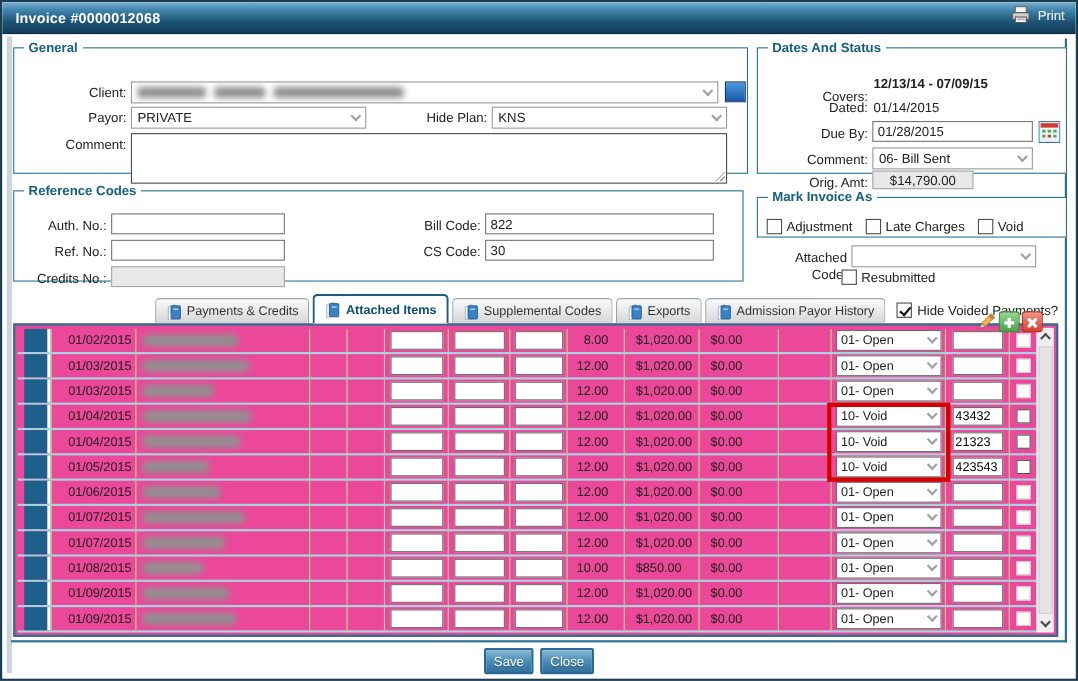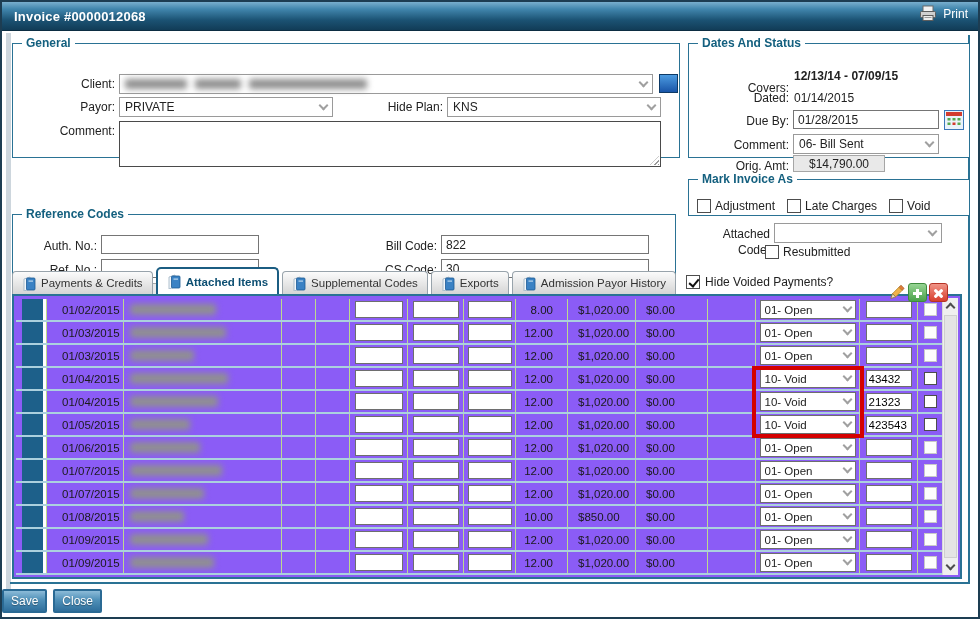--- a/index.html
+++ b/index.html
@@ -21,21 +21,21 @@
 
   
   fieldset { position:absolute; border:1px solid #2a7294; margin:0; padding:0; background:#fff; }
   legend { margin-left:9px; padding:0 4px; color:#14607f; font-weight:bold; font-size:12px; }
   .lbl { position:absolute; font-size:12px; color:#222; text-align:right; height:16px; line-height:16px; }
   .val { position:absolute; font-size:12px; color:#222; height:16px; line-height:16px; }
   .b { font-weight:bold; }
 
   .fs-general { left:10px; top:34px; width:668px; height:122px; }
   .fs-dates   { left:686px; top:34px; width:282px; height:122px; }
-  .fs-ref     { left:10px; top:164px; width:664px; height:90px;margin-top:41px; }
+  .fs-ref     { left:10px; top:164px; width:664px; height:90px; }
   .fs-mark    { left:686px; top:170px; width:282px; height:44px; }
 
   
   .inp { position:absolute; border:1px solid #757575; background:#fff; font-size:12px; color:#222; padding:0 4px; height:19px; }
   .inp.gray { background:#e9e9e9; border-color:#a6a6a6; }
   .inp.center { text-align:center; }
   .sel { position:absolute; border:1px solid #9a9a9a; background:#fff; height:20px; display:flex; align-items:center; justify-content:space-between; padding:0 5px; font-size:12px; color:#222; cursor:default; }
   .chev { width:7px; height:7px; border-right:2px solid #a0a0a0; border-bottom:2px solid #a0a0a0; transform:rotate(45deg); margin-top:-4px; flex:0 0 auto; }
   textarea.comment { position:absolute; border:1px solid #4a4a4a; resize:none; font-size:12px; padding:2px 4px; }
   .grip { position:absolute; width:9px; height:9px; background:repeating-linear-gradient(135deg,#9a9a9a 0 1px,transparent 1px 3px); clip-path:polygon(100% 0,100% 100%,0 100%); }
@@ -46,40 +46,40 @@
   .cb.dim { border-color:#c9c9c9; background:#fdfdfd; }
   .cb-sm { width:13px; height:13px; }
 
   .cbrow { display:flex; align-items:center; gap:4px; font-size:12px; color:#222; }
 
   
   .blue-btn { position:absolute; width:19px; height:19px; background:linear-gradient(180deg,#4c9be0,#1955a8); border:1px solid #0e3a66; cursor:pointer; }
   .cal-btn { position:absolute; width:20px; height:20px; cursor:pointer; }
 
   
-  .tabbar { position:absolute; left:10px; top:265px; width:950px; height:27px; display:flex; align-items:flex-end; }
+  .tabbar { position:absolute; left:10px; top:265px; width:950px; height:27px; display:flex; align-items:flex-end;justify-content:flex-end; }
   .tabs-list { display:flex; align-items:flex-end; gap:3px; height:27px; }
   .tab { display:flex; align-items:center; gap:5px; padding:0 9px; height:23px; background:linear-gradient(180deg,#fbfbfb,#d5d5d5); border:1px solid #98a3ab; border-bottom:none; border-radius:4px 4px 0 0; font-size:11.5px; color:#333; cursor:pointer; white-space:nowrap; }
   .tab.active { height:27px; background:#fff; border:2px solid #1b5d82; border-bottom:none; border-radius:5px 5px 0 0; font-weight:bold; color:#0d4f72; position:relative; z-index:4;margin-top:48px; }
   .hide-voided { display:flex; align-items:center; gap:5px; margin-left:10px; margin-bottom:5px; font-size:12px; color:#222; }
 
   
   .grid-icons { position:absolute; top:281px; left:884px; display:flex; gap:2px; z-index:6; }
   .icon-sq { width:19px; height:19px; border-radius:3px; position:relative; cursor:pointer; }
   .icon-add { background:linear-gradient(180deg,#96d493,#4ca24c); border:1px solid #3d8b3d; }
   .icon-add::before { content:""; position:absolute; left:4px; top:8px; width:9px; height:3px; background:#fff; }
   .icon-add::after  { content:""; position:absolute; left:7px; top:5px; width:3px; height:9px; background:#fff; }
   .icon-del { background:linear-gradient(180deg,#f09487,#d8402f); border:1px solid #b53325; }
   .icon-del::before, .icon-del::after { content:""; position:absolute; left:3px; top:7.5px; width:11px; height:3px; background:#fff; border-radius:1px; }
   .icon-del::before { transform:rotate(45deg); }
   .icon-del::after  { transform:rotate(-45deg); }
   .icon-pencil { width:20px; height:20px; cursor:pointer; }
 
   
-  .grid { position:absolute; left:10px; top:292px; width:950px; height:285px; border:2px solid #2a7294; background:#8b5cf6; }
+  .grid { position:absolute; left:10px; top:292px; width:950px; height:285px; border:2px solid #2a7294; background:#ec4899; }
   .rows { position:absolute; left:2px; top:3px; width:926px; }
   .grid-row { display:grid; grid-template-columns:6px 24px 78px 158px 34px 34px 58px 56px 52px 52px 68px 72px 48px 104px 58px 24px; height:23px; border-bottom:2px solid #abd0de; }
   .cell { display:flex; align-items:center; overflow:hidden; }
   .cell.g { border-right:1px solid #bcd98e; }
   .c-block { background:#1d608a; border-right:3px solid #fff; }
   .c-date { padding-left:15px; font-size:11.5px; color:#1a1a1a; border-left:1px solid #bcd98e; }
   .c-name { padding-left:6px; }
   .blur-bar { height:11px; background:#909090; border-radius:2px; filter:blur(3px); }
   .c-ib { justify-content:center; }
   .mini-input { border:1px solid #6e6e6e; background:#fff; height:17px; font-size:11.5px; padding:0 2px; }
@@ -92,21 +92,21 @@
   .void-box { position:absolute; left:736px; width:112px; border:4px solid #d40000; pointer-events:none; z-index:5; }
 
   
   .vscroll { position:absolute; right:2px; top:2px; bottom:2px; width:16px; background:#efefef; border-left:1px solid #d9d9d9; cursor:pointer; }
   .vthumb { position:absolute; left:1px; right:1px; top:17px; bottom:17px; background:#e4e4e4; border:1px solid #cfcfcf; }
   .arr { position:absolute; left:4px; width:7px; height:7px; border-left:2px solid #4d4d4d; border-top:2px solid #4d4d4d; }
   .arr-up { top:6px; transform:rotate(45deg); }
   .arr-dn { bottom:6px; transform:rotate(225deg); }
 
   
-  .footer { position:absolute; left:0; right:0; top:587px; display:flex; gap:6px; }
+  .footer { position:absolute; left:0; right:0; top:587px; display:flex; justify-content:center; gap:6px; }
   .btn { border:2px solid #2a6a94; border-radius:2px; background:linear-gradient(180deg,#8cbbd8 0%,#4f90b8 45%,#2f6f9c 100%); color:#fff; font-size:12px; padding:3px 7px; cursor:pointer; text-shadow:0 1px 1px rgba(0,0,0,.35); }
 
   .client-blur { display:flex; gap:8px; align-items:center; }
   .client-blur span { height:10px; background:#8f8f8f; border-radius:2px; filter:blur(3px); }
 </style>
 </head>
 <body>
 
 <div class="dialog">
 

